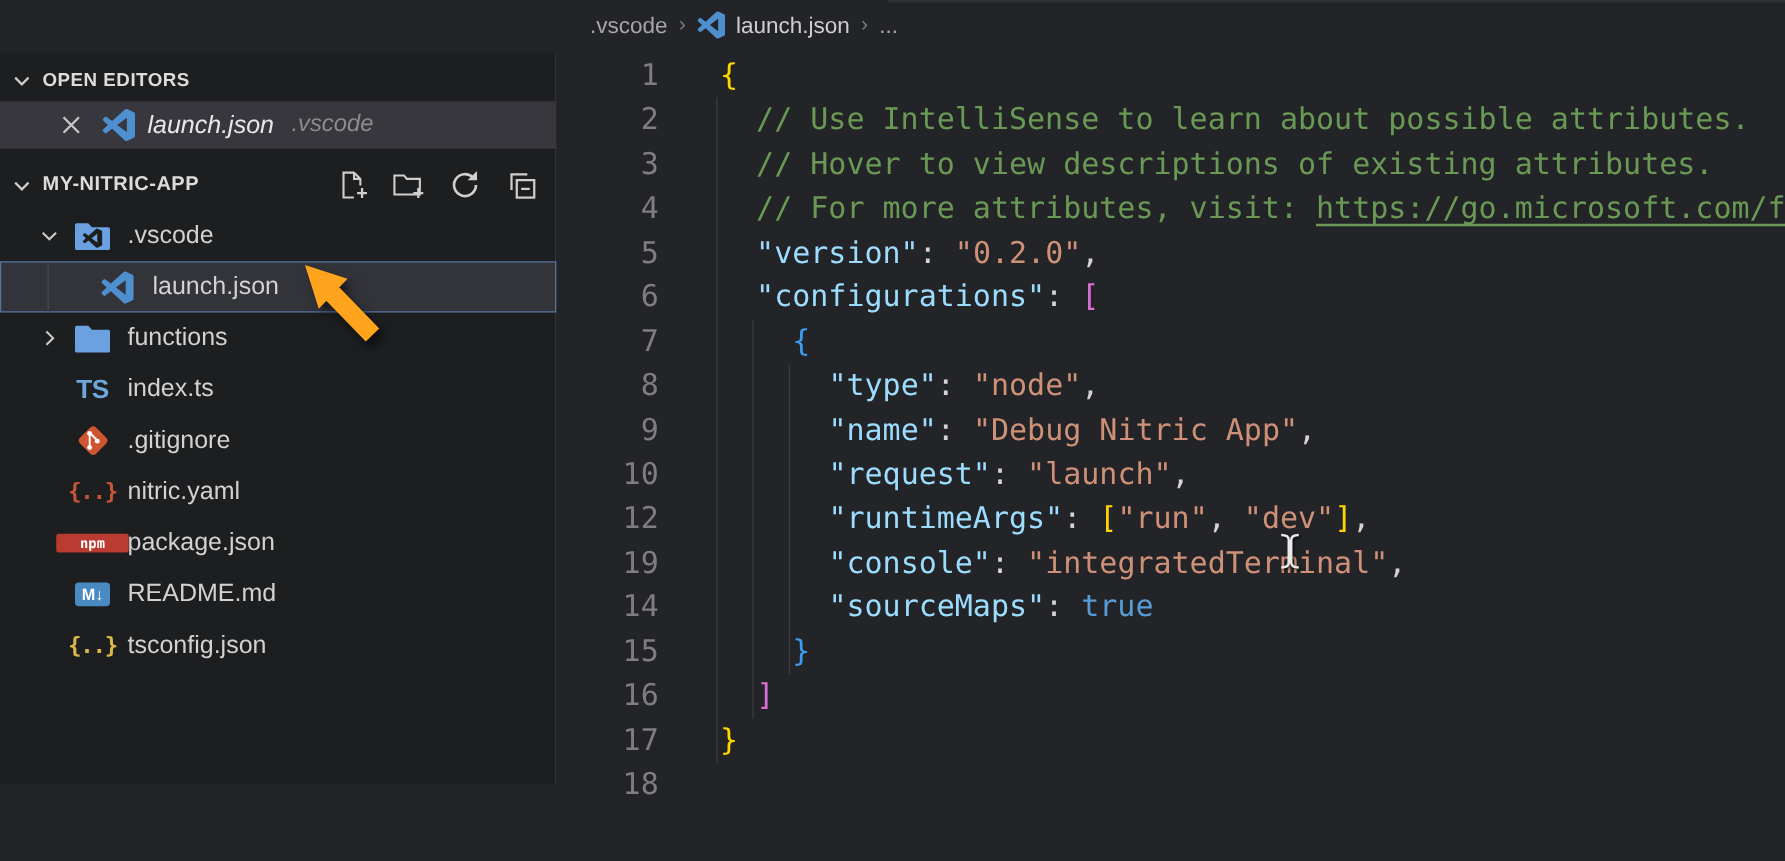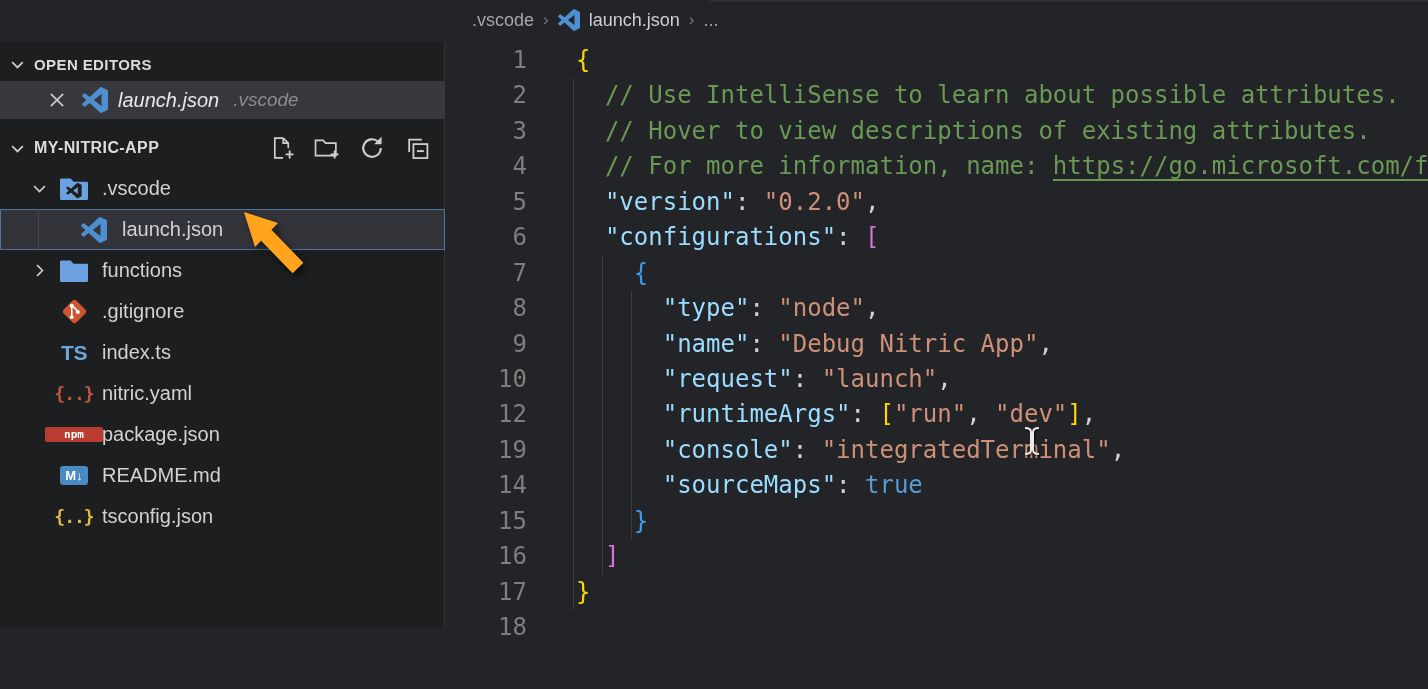--- a/index.html
+++ b/index.html
@@ -191,43 +191,43 @@
           <span class="ic">
             <svg viewBox="0 0 30 26" width="30" height="26">
               <path fill="#6ba1e0" d="M2 2.5h9.6l3 3.2h13A1.4 1.4 0 0 1 29 7.1v15.4A1.4 1.4 0 0 1 27.6 24H2.4A1.4 1.4 0 0 1 1 22.5V3.9A1.4 1.4 0 0 1 2 2.5Z"></path>
             </svg>
           </span>
           <span class="tlabel">functions</span>
         </div>
         <div class="trow">
           <span class="chev-slot"></span>
           <span class="ic">
+            <span class="ic-ts">TS</span>
+          </span>
+          <span class="tlabel">index.ts</span>
+        </div>
+        <div class="trow">
+          <span class="chev-slot"></span>
+          <span class="ic">
             <svg viewBox="0 0 28 28" width="29" height="29">
               <rect x="5.2" y="5.2" width="17.6" height="17.6" rx="3.2" fill="#cd5531" transform="rotate(45 14 14)"></rect>
               <g fill="#fff">
                 <path d="M10.6 8.2h1.5v11h-1.5z"></path>
                 <path d="M11 8.6l1-1 6 6-1 1z"></path>
                 <circle cx="11.3" cy="8.5" r="1.9"></circle>
                 <circle cx="17.2" cy="14.4" r="1.9"></circle>
                 <circle cx="11.3" cy="19.4" r="1.9"></circle>
               </g>
             </svg>
           </span>
           <span class="tlabel">.gitignore</span>
         </div>
         <div class="trow">
           <span class="chev-slot"></span>
           <span class="ic">
-            <span class="ic-ts">TS</span>
-          </span>
-          <span class="tlabel">index.ts</span>
-        </div>
-        <div class="trow">
-          <span class="chev-slot"></span>
-          <span class="ic">
             <span class="ic-br" style="color:#c4563d">{..}</span>
           </span>
           <span class="tlabel">nitric.yaml</span>
         </div>
         <div class="trow">
           <span class="chev-slot"></span>
           <span class="ic">
             <span class="ic-npm">npm</span>
           </span>
           <span class="tlabel">package.json</span>
@@ -266,21 +266,21 @@
     </div>
 
     <div class="guide g0"></div>
     <div class="guide g2"></div>
     <div class="guide g4"></div>
 
     <div class="code-area" id="code-lines">
         <div class="cline"><span class="ln">1</span><span class="lc"><span class="tk-b1">{</span></span></div>
         <div class="cline"><span class="ln">2</span><span class="lc"><span class="tk-c">  // Use IntelliSense to learn about possible attributes.</span></span></div>
         <div class="cline"><span class="ln">3</span><span class="lc"><span class="tk-c">  // Hover to view descriptions of existing attributes.</span></span></div>
-        <div class="cline"><span class="ln">4</span><span class="lc"><span class="tk-c">  // For more information, name: </span><span class="tk-l">https://go.microsoft.com/fw</span></span></div>
+        <div class="cline"><span class="ln">4</span><span class="lc"><span class="tk-c">  // For more attributes, visit: </span><span class="tk-l">https://go.microsoft.com/fw</span></span></div>
         <div class="cline"><span class="ln">5</span><span class="lc"><span class="tk-k">  "version"</span><span class="tk-p">: </span><span class="tk-s">"0.2.0"</span><span class="tk-p">,</span></span></div>
         <div class="cline"><span class="ln">6</span><span class="lc"><span class="tk-k">  "configurations"</span><span class="tk-p">: </span><span class="tk-b2">[</span></span></div>
         <div class="cline"><span class="ln">7</span><span class="lc"><span class="tk-p">    </span><span class="tk-b3">{</span></span></div>
         <div class="cline"><span class="ln">8</span><span class="lc"><span class="tk-p">      </span><span class="tk-k">"type"</span><span class="tk-p">: </span><span class="tk-s">"node"</span><span class="tk-p">,</span></span></div>
         <div class="cline"><span class="ln">9</span><span class="lc"><span class="tk-p">      </span><span class="tk-k">"name"</span><span class="tk-p">: </span><span class="tk-s">"Debug Nitric App"</span><span class="tk-p">,</span></span></div>
         <div class="cline"><span class="ln">10</span><span class="lc"><span class="tk-p">      </span><span class="tk-k">"request"</span><span class="tk-p">: </span><span class="tk-s">"launch"</span><span class="tk-p">,</span></span></div>
         <div class="cline"><span class="ln">12</span><span class="lc"><span class="tk-p">      </span><span class="tk-k">"runtimeArgs"</span><span class="tk-p">: </span><span class="tk-b1">[</span><span class="tk-s">"run"</span><span class="tk-p">, </span><span class="tk-s">"dev"</span><span class="tk-b1">]</span><span class="tk-p">,</span></span></div>
         <div class="cline"><span class="ln">19</span><span class="lc"><span class="tk-p">      </span><span class="tk-k">"console"</span><span class="tk-p">: </span><span class="tk-s">"integratedTerminal"</span><span class="tk-p">,</span></span></div>
         <div class="cline"><span class="ln">14</span><span class="lc"><span class="tk-p">      </span><span class="tk-k">"sourceMaps"</span><span class="tk-p">: </span><span class="tk-t">true</span></span></div>
         <div class="cline"><span class="ln">15</span><span class="lc"><span class="tk-p">    </span><span class="tk-b3">}</span></span></div>

